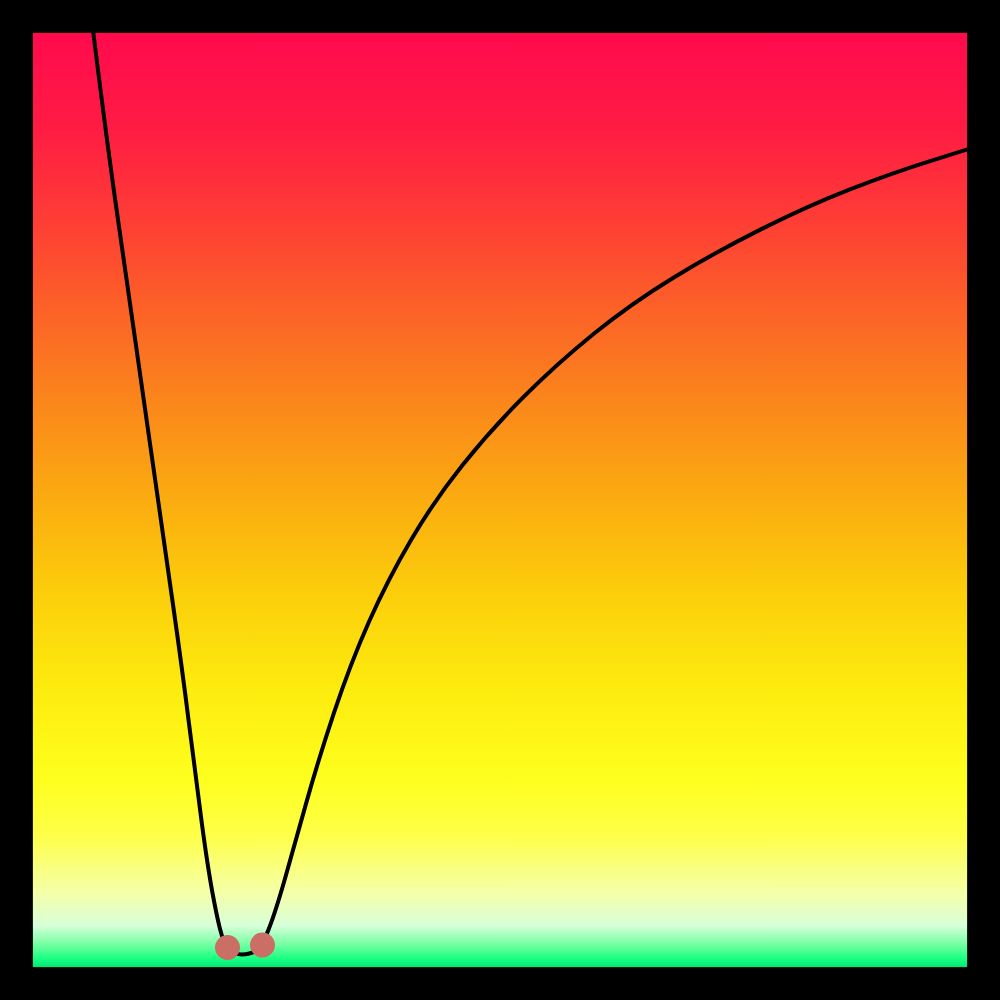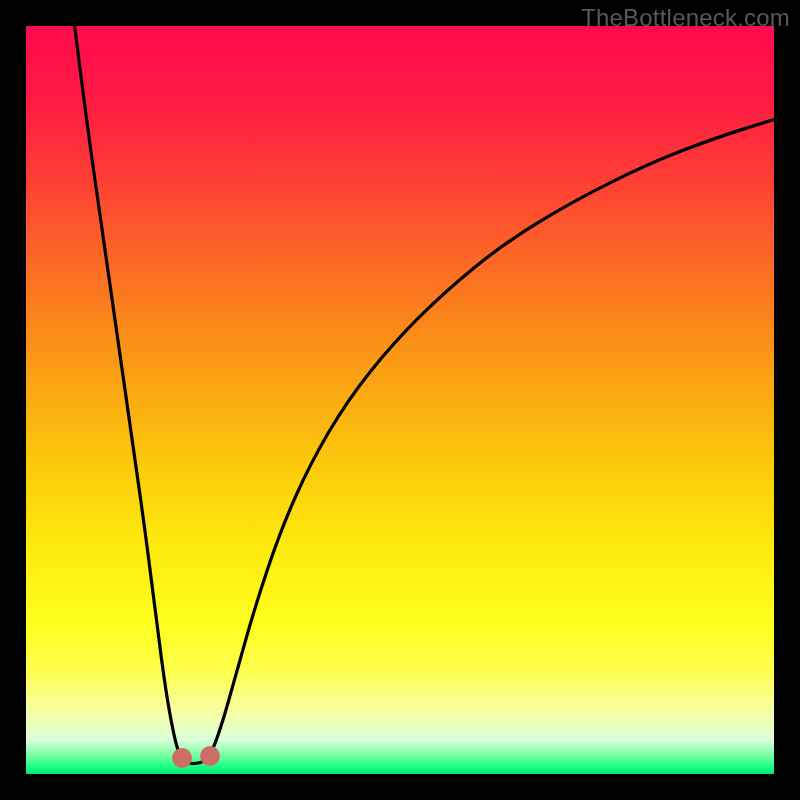--- a/index.html
+++ b/index.html
@@ -88,14 +88,13 @@
     <svg class="curve" width="748" height="748" viewBox="0 0 748 748" preserveAspectRatio="none">
       <path id="curve-path" d="M 48.62 0.00 Q 59.84 89.76 67.32 142.12 Q 74.80 194.48 82.28 246.84 Q 89.76 299.20 97.24 351.56 Q 104.72 403.92 112.20 456.28 Q 119.68 508.64 125.29 553.52 Q 130.90 598.40 135.39 632.06 Q 139.88 665.72 143.62 686.29 Q 147.36 706.86 149.97 716.96 Q 152.59 727.06 154.46 729.30 Q 156.33 731.54 158.20 733.79 Q 160.07 736.03 162.32 736.78 Q 164.56 737.53 167.55 737.53 Q 170.54 737.53 173.54 736.78 Q 176.53 736.03 178.77 734.54 Q 181.02 733.04 182.51 731.54 Q 184.01 730.05 189.24 716.58 Q 194.48 703.12 201.96 676.94 Q 209.44 650.76 218.79 617.10 Q 228.14 583.44 241.23 544.17 Q 254.32 504.90 269.28 471.24 Q 284.24 437.58 302.94 405.79 Q 321.64 374.00 344.08 345.95 Q 366.52 317.90 392.70 291.72 Q 418.88 265.54 448.80 241.23 Q 478.72 216.92 512.38 196.35 Q 546.04 175.78 583.44 157.08 Q 620.84 138.38 654.50 125.29 Q 688.16 112.20 718.08 102.85 T 748.00 93.50" stroke="#000" stroke-width="3.2" fill="none" stroke-linecap="round" stroke-linejoin="round"></path>
     </svg>
 
     <div class="markers">
         <div class="marker" style="left: 156.332px; top: 731.544px; background: rgb(203, 110, 102);"></div>
         <div class="marker" style="left: 184.008px; top: 730.048px; background: rgb(203, 110, 102);"></div>
       </div>
   </div>
 
-  <div class="watermark">TheBottleneck.com</div>
 </div>
 
 </body></html>

